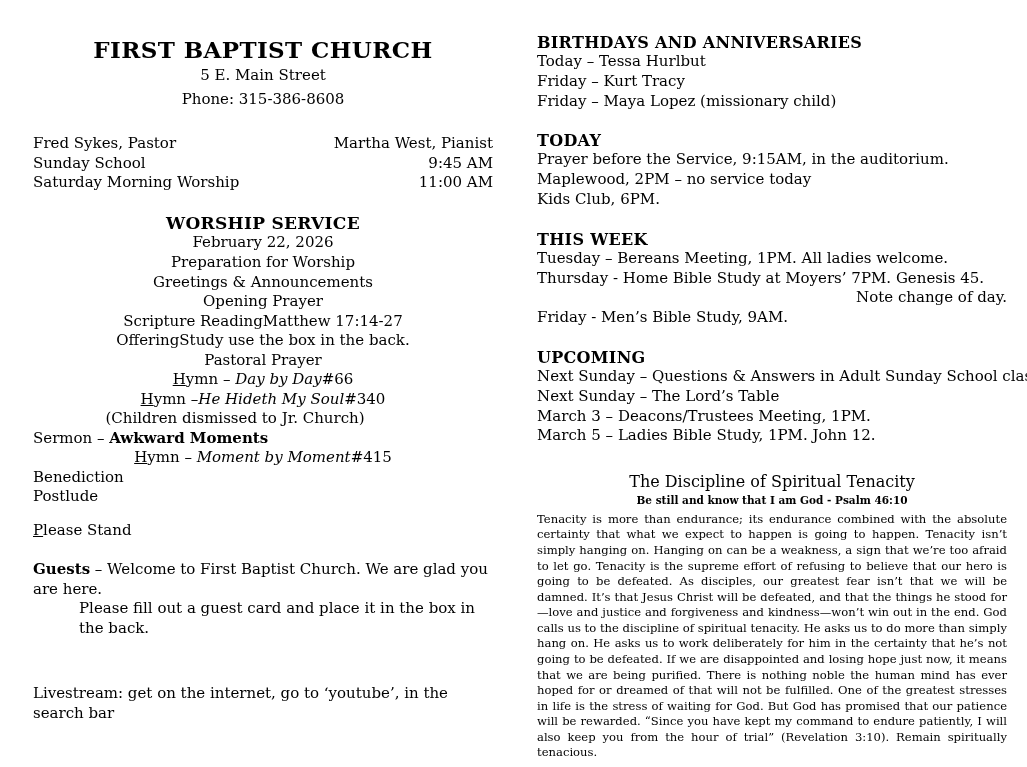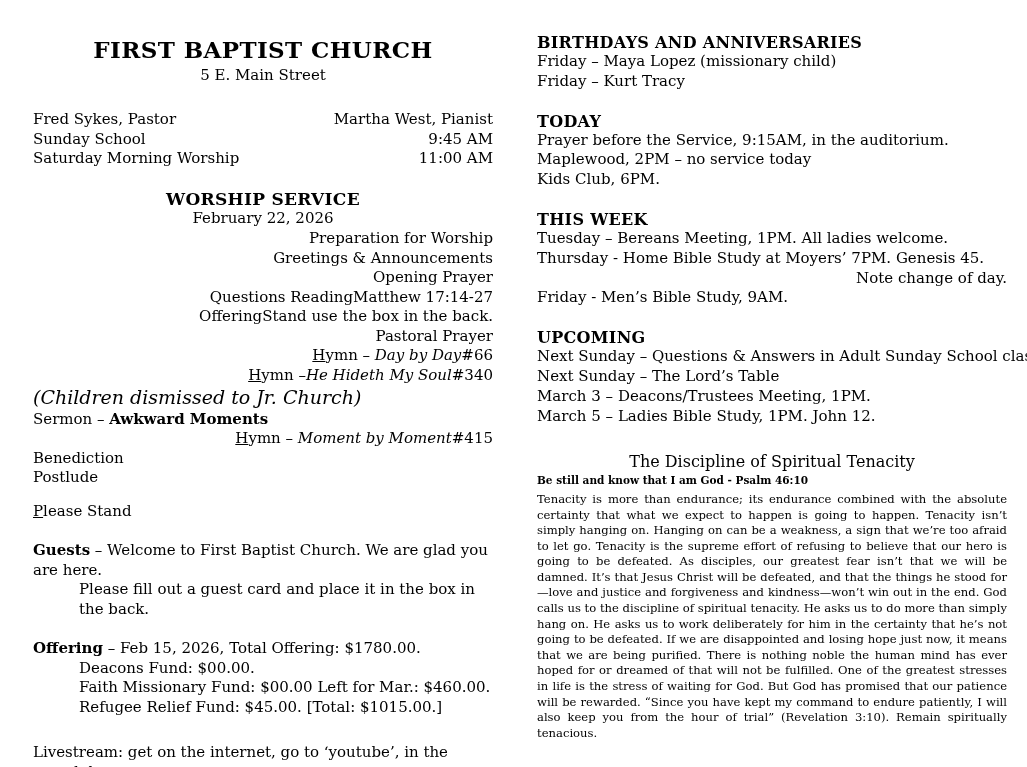--- a/index.html
+++ b/index.html
@@ -64,32 +64,31 @@
     letter-spacing: 0.3px;
   }
   .sec-sub {
     font-size: 15px;
     text-align: center;
     line-height: 1.30;
   }
   .order-list { margin-top: 1px; }
   .order-item {
     display: flex;
-    justify-content: flex-end;
+    justify-content: center;
     align-items: baseline;
     font-size: 15px;
     line-height: 1.30;
     white-space: nowrap;
   }
   .note-center {
-    font-size: 19px;
-    text-align: left;
+    font-size: 15px;
+    text-align: center;
     line-height: 1.30;
     padding-right: 56px;
-    font-style: italic;
   }
   .plain {
     font-size: 15px;
     line-height: 1.30;
   }
   .gap-sm { height: 14px; }
   .gap-md { height: 20px; }
   .gap-lg { height: 26px; }
 
   .para { font-size: 15px; line-height: 1.30; }
@@ -112,40 +111,41 @@
   .r-indent { padding-left: 34px; text-align: right; }
 
   .dev-title {
     font-size: 16px;
     text-align: center;
     line-height: 1.25;
   }
   .dev-verse {
     font-size: 10.5px;
     font-weight: bold;
-    text-align: left;
+    text-align: center;
     line-height: 1.3;
     margin-top: 2px;
   }
   .dev-body {
     font-size: 11.6px;
     line-height: 1.345;
     text-align: justify;
     margin-top: 4px;
   }
 </style>
 </head>
 <body>
 
 <div class="page">
 
   <div class="col col-left">
 
     <div class="church-name center">FIRST BAPTIST CHURCH</div>
     <div class="addr center">5 E. Main Street</div>
+    <div class="addr center">Phone: 315-386-8608</div>
 
     <div class="staff-block">
       <div class="rowline">
         <span class="lhs">Fred Sykes, Pastor</span>
         <span class="rhs">Martha West, Pianist</span>
       </div>
       <div class="rowline">
         <span class="lhs">Sunday School</span>
         <span class="rhs">9:45 AM</span>
       </div>
@@ -167,26 +167,26 @@
       </div>
       <div class="order-item">
         <span>Greetings &amp; Announcements</span>
         <span></span>
       </div>
       <div class="order-item">
         <span>Opening Prayer</span>
         <span></span>
       </div>
       <div class="order-item">
-        <span>Questions Reading</span>
+        <span>Scripture Reading</span>
         <span>Matthew 17:14-27</span>
       </div>
       <div class="order-item">
         <span>Offering</span>
-        <span>Stand use the box in the back.</span>
+        <span>Study use the box in the back.</span>
       </div>
       <div class="order-item">
         <span>Pastoral Prayer</span>
         <span></span>
       </div>
 
       <div class="order-item">
         <span><span class="u1">H</span><span>ymn</span><span> – </span><span class="ital">Day by Day</span></span>
         <span>#66</span>
       </div>
@@ -214,44 +214,39 @@
 
     <div class="gap-md"></div>
 
     <div class="para">
       <div><span class="bold">Guests</span><span> – Welcome to First Baptist Church.  We are glad you are here.</span></div>
       <div class="indent-1">Please fill out a guest card and place it in the box in the back.</div>
     </div>
 
     <div class="gap-md"></div>
 
-    <div class="para">
-      <div><span class="bold">Offering</span><span> – Feb 15, 2026, Total Offering: $1780.00.</span></div>
-      <div class="indent-1">Deacons Fund: $00.00.</div>
-      <div class="indent-1">Faith Missionary Fund: $00.00 Left for Mar.: $460.00.</div>
-      <div class="indent-1">Refugee Relief Fund: $45.00.  [Total: $1015.00.]</div>
-    </div>
 
     <div class="gap-lg"></div>
 
     <div class="livestream">
       <div>Livestream: get on the internet, go to ‘youtube’, in the search bar</div>
 
     </div>
 
   </div>
 
   <div class="col col-right">
 
     <div style="height:33px"></div>
 
     <div class="r-head">BIRTHDAYS AND ANNIVERSARIES</div>
     <div>
+      <div class="r-line">Today – Tessa Hurlbut</div>
+      <div class="r-line">Friday – Kurt Tracy</div>
       <div class="r-line">Friday – Maya Lopez (missionary  child)</div>
-      <div class="r-line">Friday – Kurt Tracy</div>
     </div>
 
     <div class="gap-md"></div>
 
     <div class="r-head">TODAY</div>
     <div>
       <div class="r-line">Prayer before the Service, 9:15AM, in the auditorium.</div>
       <div class="r-line">Maplewood, 2PM – no service today</div>
       <div class="r-line">Kids Club, 6PM.</div>
     </div>

